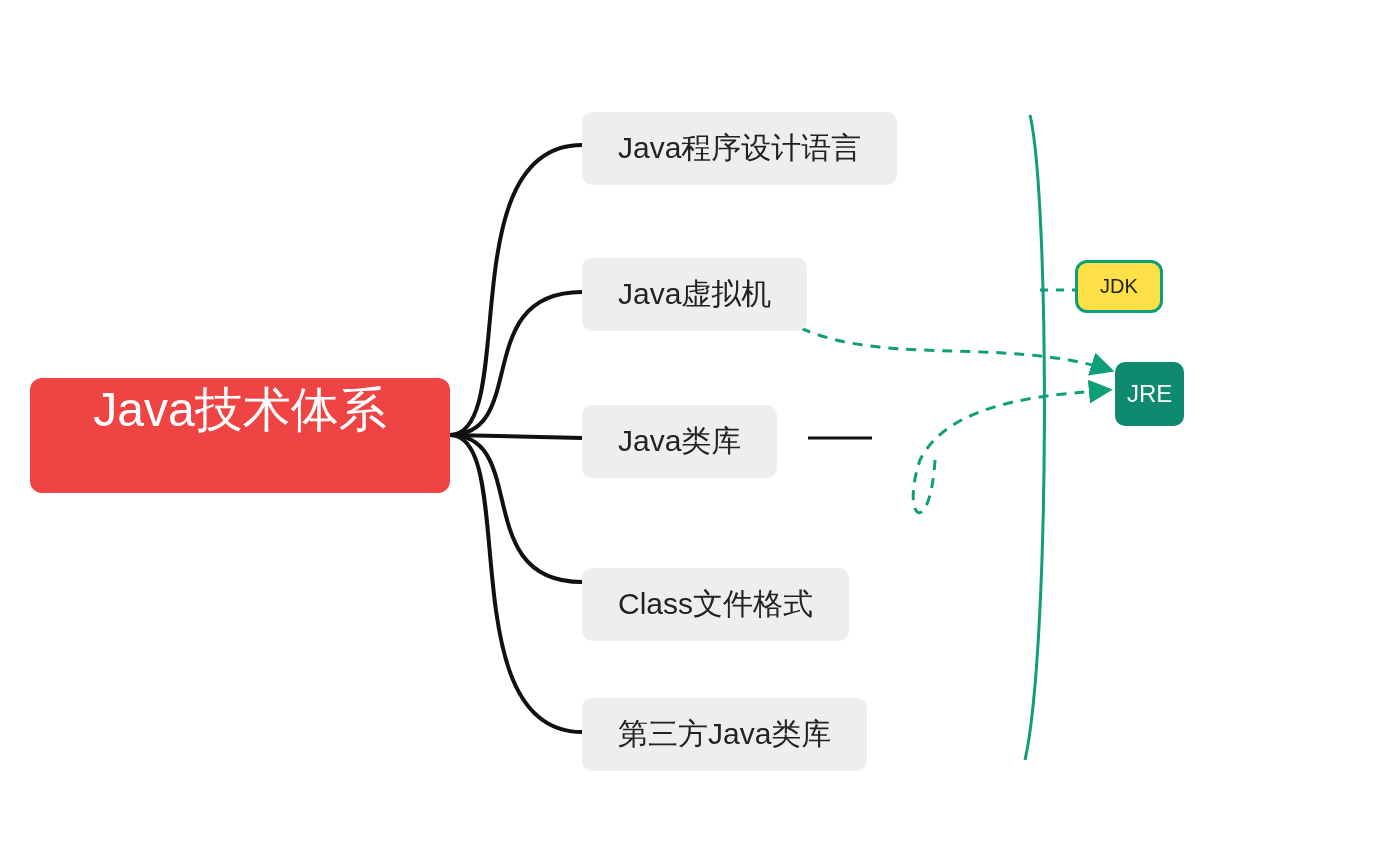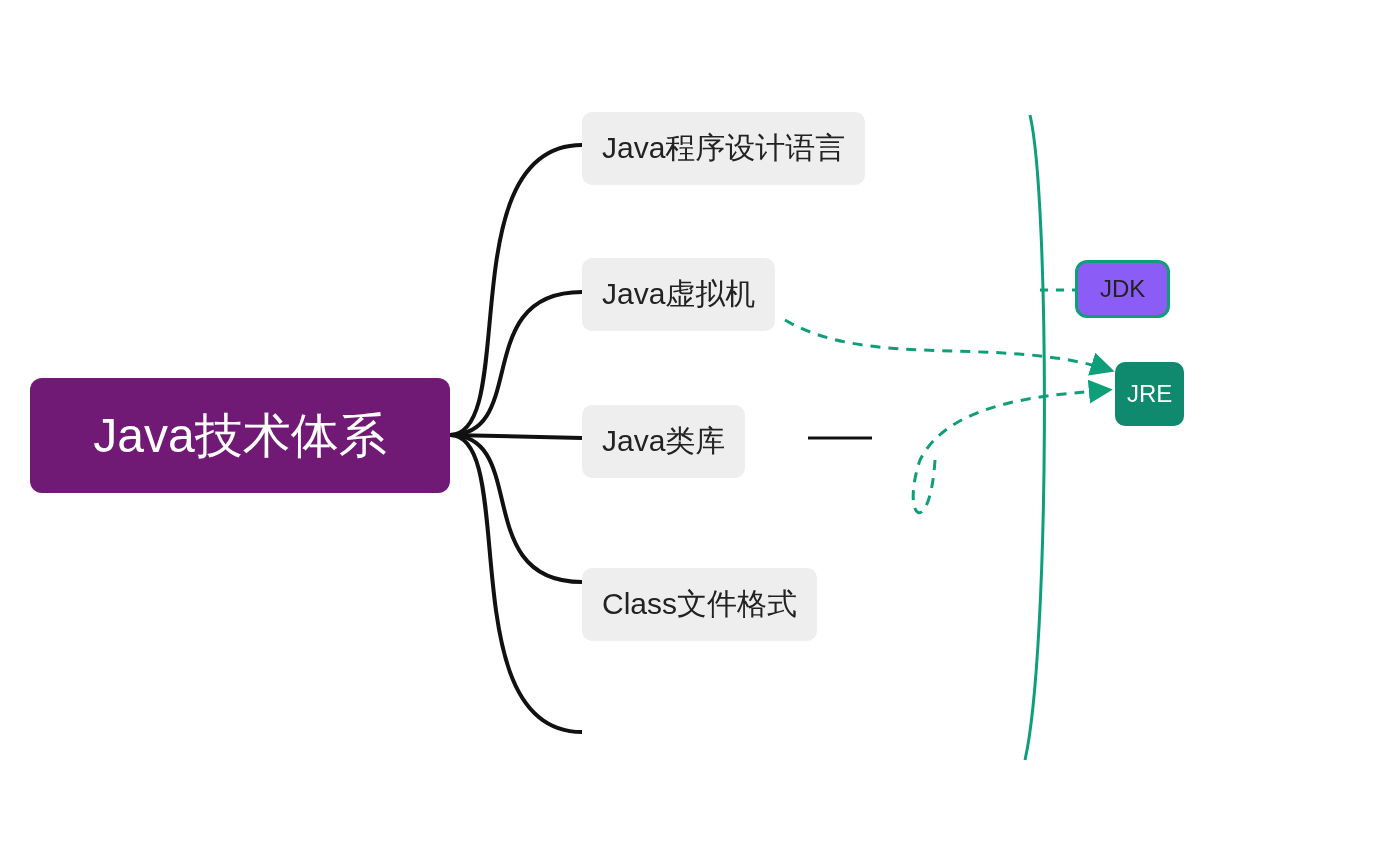--- a/index.html
+++ b/index.html
@@ -14,34 +14,33 @@
       position: relative;
       width: 100%;
       height: 100%;
     }
     .root-node {
       position: absolute;
       left: 30px;
       top: 378px;
       width: 420px;
       height: 115px;
-      background: #701a75;
+      background: #ef4444;
       border-radius: 12px;
       display: flex;
-      align-items: center;
       justify-content: center;
       color: #ffffff;
       font-size: 48px;
       font-weight: 400;
     }
     .child-node {
       position: absolute;
       background: #eeeeee;
       border-radius: 10px;
-      padding: 16px 20px;
+      padding: 16px 36px;
       color: #222222;
       font-size: 30px;
       display: flex;
       align-items: center;
       justify-content: center;
     }
     .sub-node {
       position: absolute;
       background: #eeeeee;
       border-radius: 8px;
@@ -49,23 +48,23 @@
       color: #333333;
       font-size: 22px;
       display: flex;
       align-items: center;
       justify-content: center;
     }
     .jdk-box {
       position: absolute;
       border: 3px solid #0f9e7a;
       border-radius: 12px;
-      background: #8b5cf6;
+      background: #fde047;
       color: #222222;
-      font-size: 24px;
+      font-size: 20px;
       padding: 12px 22px;
       display: flex;
       align-items: center;
       justify-content: center;
     }
     .jre-box {
       position: absolute;
       background: #0f8a6e;
       border-radius: 10px;
       color: #ffffff;
@@ -126,20 +125,23 @@
   </div>
 
   <div class="child-node" style="left:582px; top:258px;">
     <span>Java虚拟机</span>
   </div>
 
   <div class="child-node" style="left:582px; top:568px;">
     <span>Class文件格式</span>
   </div>
 
+  <div class="child-node" style="left:582px; top:698px;">
+    <span>第三方Java类库</span>
+  </div>
 
 
   <div class="jdk-box" style="left:1075px; top:260px;">
     <span>JDK</span>
   </div>
 
   <div class="jre-box" style="left:1115px; top:362px;">
     <span>JRE</span>
   </div>
 

